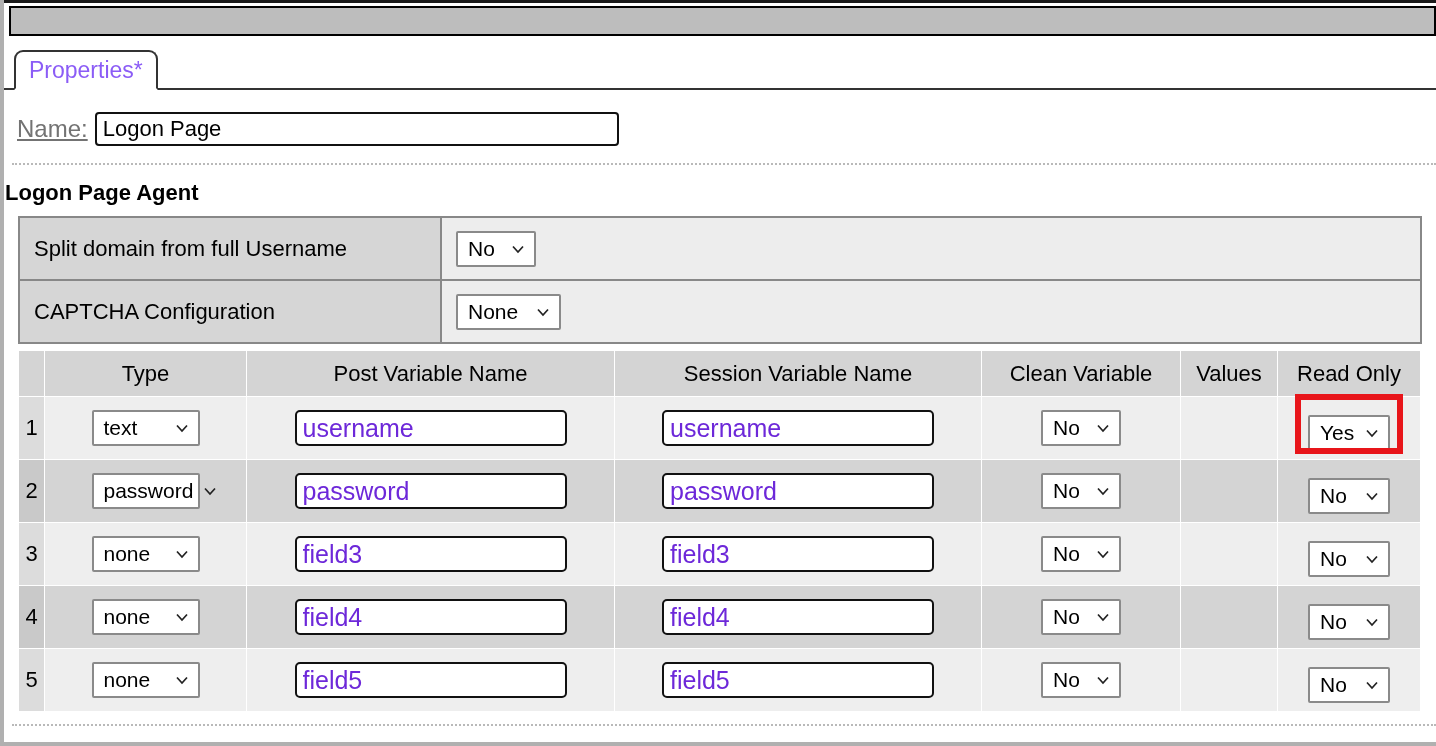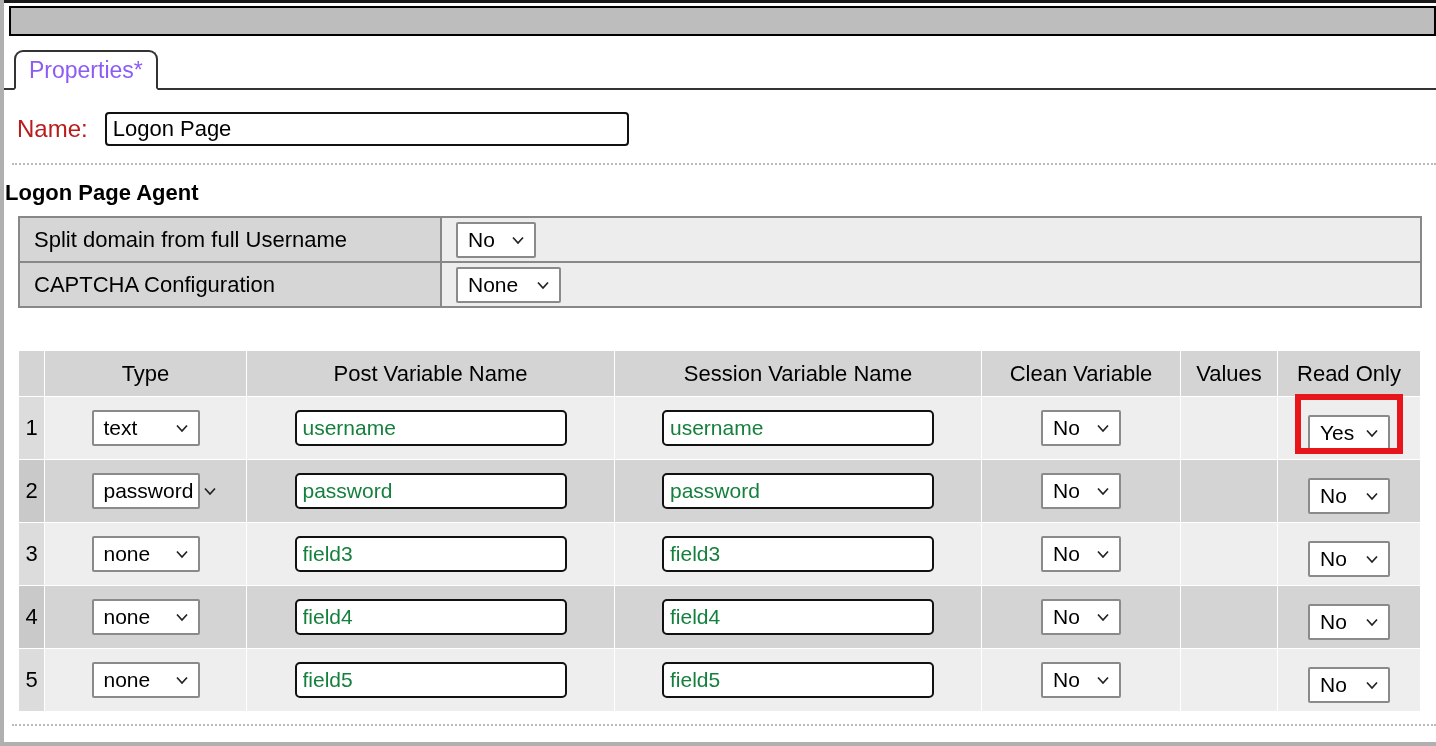--- a/index.html
+++ b/index.html
@@ -71,21 +71,21 @@
     text-decoration: underline;
   }
 
   
   .name-row {
     position: absolute;
     left: 13px; top: 112px;
     display: flex; align-items: center;
   }
   .name-label {
-    font-size: 24px; color: #b91c1c; margin-right: 17px;
+    font-size: 24px; color: #737373; margin-right: 7px; text-decoration: underline;
   }
   .name-input {
     width: 524px; height: 34px;
     border: 2px solid #111111;
     border-radius: 4px;
     background: #ffffff;
     font-family: "Liberation Sans", sans-serif;
     font-size: 22px;
     color: #000;
     padding: 0 6px;
@@ -113,21 +113,21 @@
   
   .agent-table {
     position: absolute;
     left: 14px; top: 216px;
     width: 1404px;
     border-collapse: collapse;
     table-layout: fixed;
   }
   .agent-table td {
     border: 2px solid #888888;
-    height: 45px;
+    height: 63px;
     padding: 0 0 0 14px;
     font-size: 22px;
     color: #000;
     vertical-align: middle;
   }
   .agent-table td.lbl {
     width: 422px;
     background: #d6d6d6;
   }
   .agent-table td.val {
@@ -199,22 +199,22 @@
   .cell-center { text-align: center; }
   .rownum {
     font-size: 22px; color: #000; text-align: center;
   }
   .txtinput {
     width: 272px; height: 36px;
     border: 2px solid #111111;
     border-radius: 5px;
     background: #ffffff;
     font-family: "Liberation Sans", sans-serif;
-    font-size: 21px;
-    color: #15803d;
+    font-size: 25px;
+    color: #6d28d9;
     padding: 0 6px;
     outline: none;
   }
 
   
   .ro-wrap { position: relative; display: inline-block; }
   .ro-highlight {
     position: absolute;
     left: -13px; top: -12px;
     width: 108px; height: 60px;

